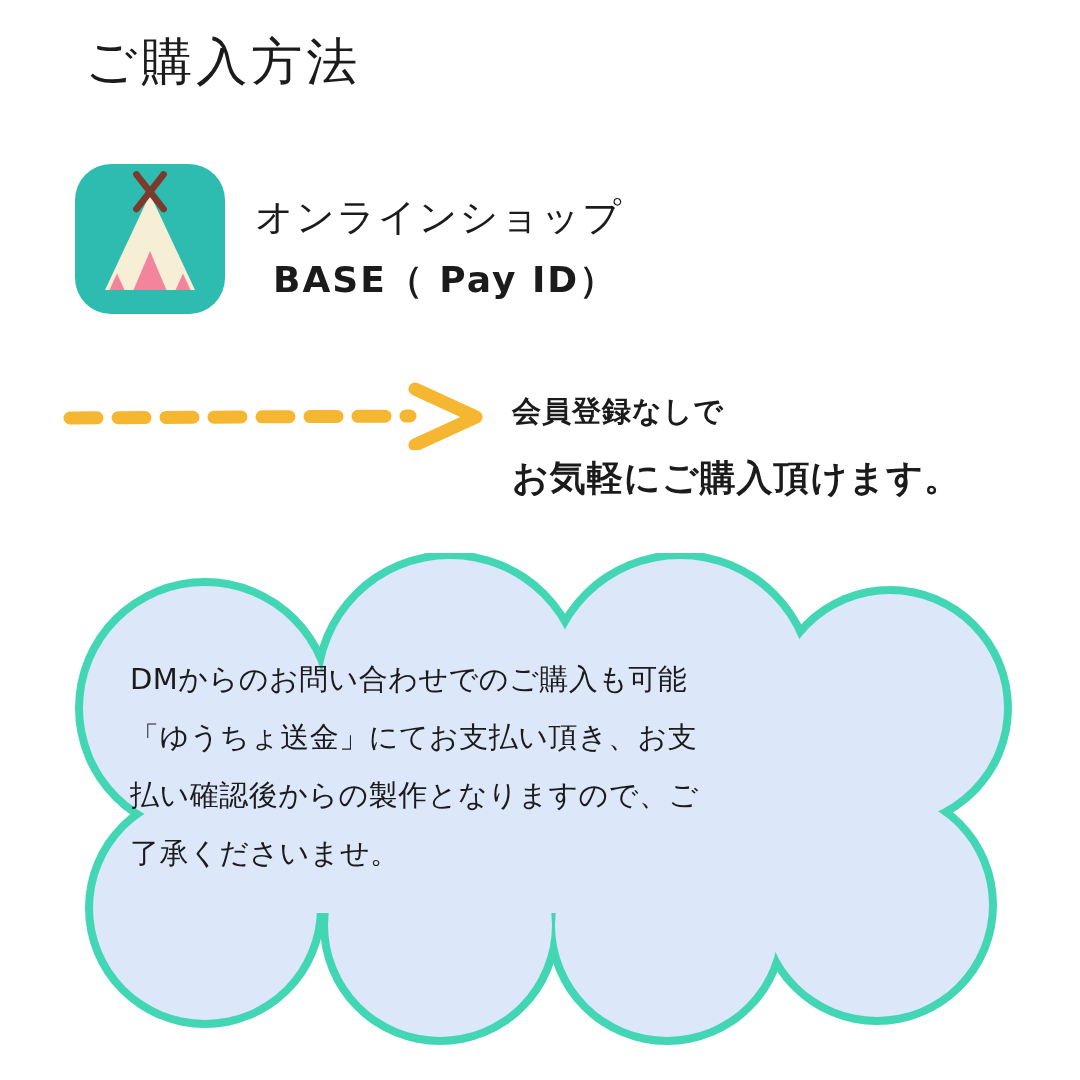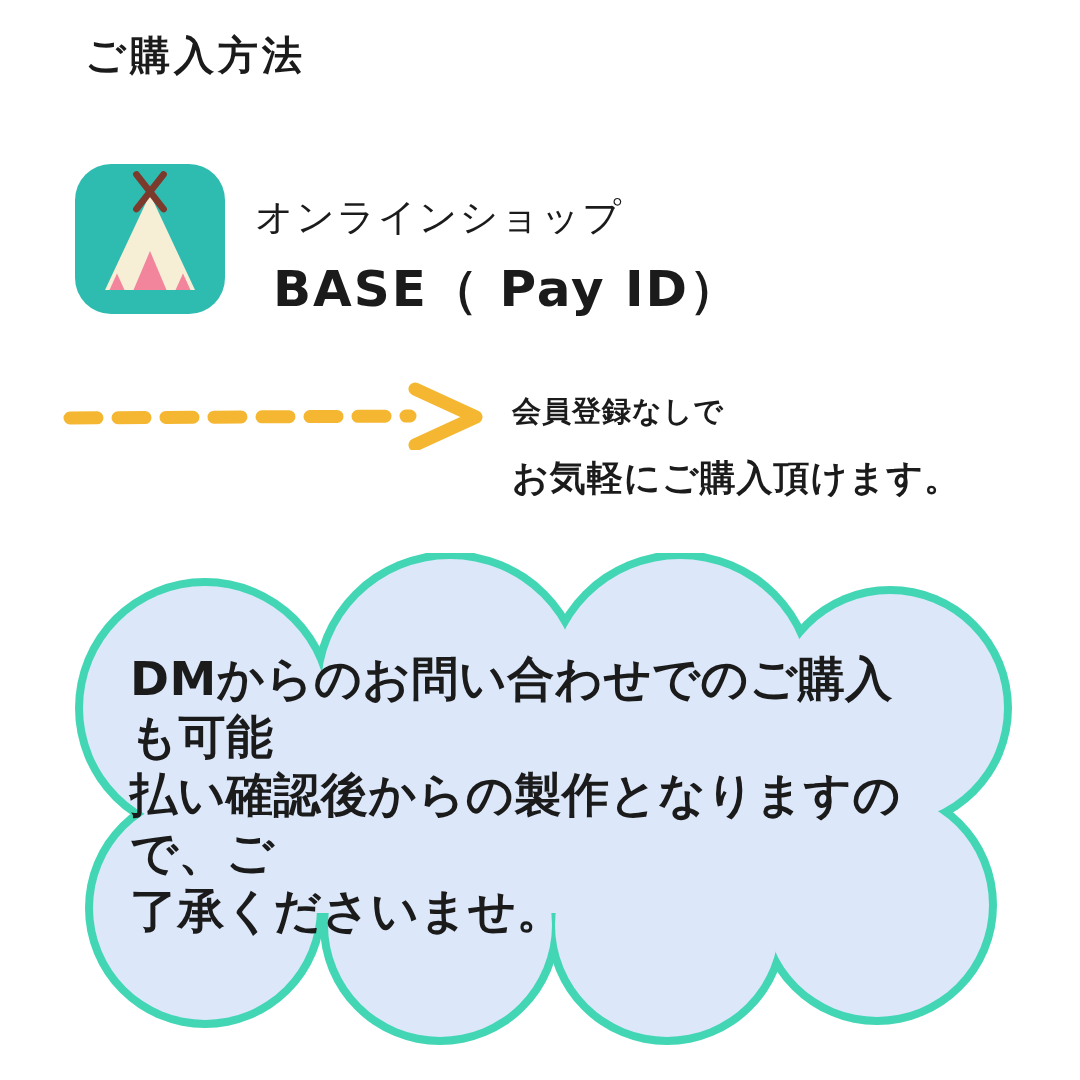--- a/index.html
+++ b/index.html
@@ -6,35 +6,35 @@
   body{
     width:1080px;height:1080px;position:relative;overflow:hidden;
     background:#ffffff;
     font-family:"DejaVu Sans","Liberation Sans",sans-serif;
     color:var(--text,#1b1b1b);
   }
   .abs{position:absolute;}
 
   .page-title{
     left:85px;top:28px;
-    font-size:40px;font-weight:700;letter-spacing:4px;
+    font-size:51px;font-weight:400;letter-spacing:4px;
     color:var(--text);
   }
 
   .shop-icon{
     left:75px;top:164px;width:150px;height:150px;
   }
 
   .shop-line1{
     left:255px;top:192px;
     font-size:38px;font-weight:400;letter-spacing:2px;
   }
   .shop-line2{
     left:273px;top:256px;
-    font-size:50px;font-weight:700;letter-spacing:2px;
+    font-size:36px;font-weight:700;letter-spacing:2px;
   }
 
   .arrow-svg{
     left:58px;top:380px;width:440px;height:70px;
   }
   .arrow-stroke{
     stroke:var(--arrow_yellow);
     stroke-width:13;
     fill:none;
     stroke-linecap:round;
@@ -52,21 +52,21 @@
   }
 
   .cloud-svg{
     left:55px;top:553px;width:960px;height:500px;
   }
   .cloud-border{fill:var(--cloud_border);}
   .cloud-fill{fill:var(--cloud_fill);}
 
   .bubble-text{
     left:130px;top:650px;width:800px;
-    font-size:47px;font-weight:700;
+    font-size:29px;font-weight:400;
     line-height:58px;letter-spacing:0.5px;
     color:var(--text);
   }
 
   .icon-bg{fill:var(--accent_teal);}
   .tent-body{fill:#f7eed6;}
   .tent-pole{stroke:#7c3a2d;stroke-width:4.5;stroke-linecap:round;}
   .tent-door{fill:#f2859c;}
   .tent-foot{fill:#f2859c;}
 </style>
@@ -118,15 +118,16 @@
     <circle cx="150" cy="355" r="112"></circle>
     <circle cx="385" cy="372" r="112"></circle>
     <circle cx="612" cy="372" r="112"></circle>
     <circle cx="822" cy="352" r="112"></circle>
     <rect x="120" y="160" width="740" height="200"></rect>
   </g>
 </svg>
 
 <div class="abs bubble-text">
   <div>DMからのお問い合わせでのご購入も可能</div>
+  <div>「ゆうちょ送金」にてお支払い頂き、お支</div>
   <div>払い確認後からの製作となりますので、ご</div>
   <div>了承くださいませ。</div>
 </div>
 
 </body></html>

